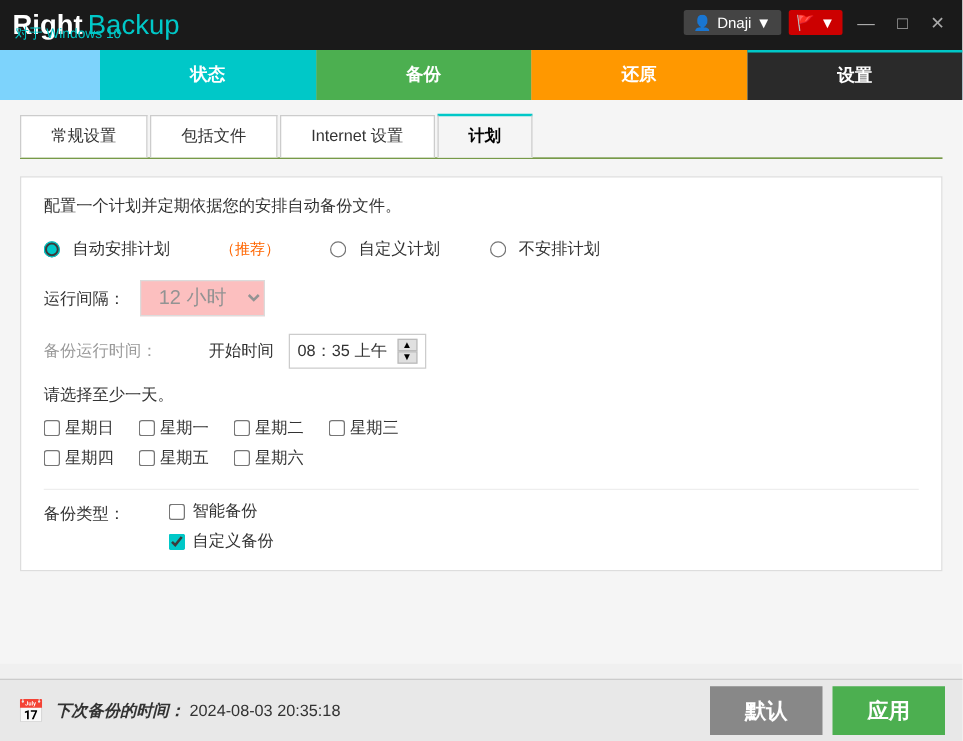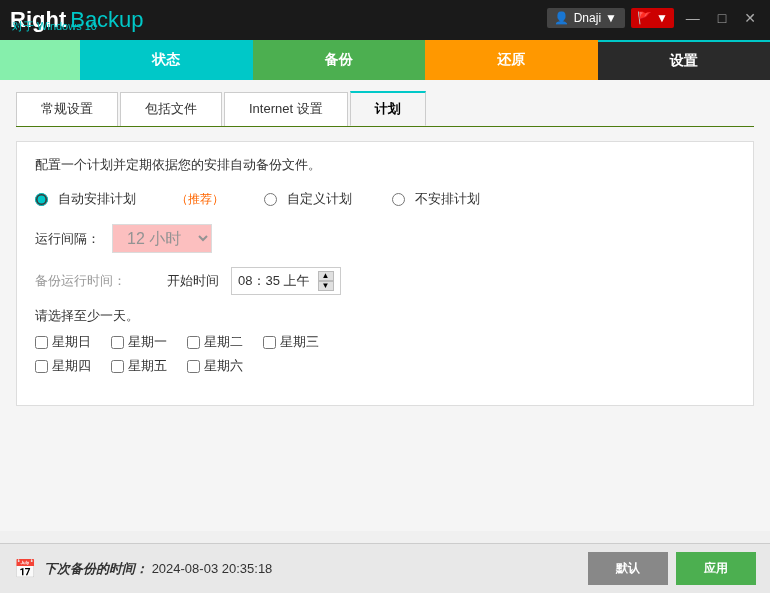--- a/index.html
+++ b/index.html
@@ -71,21 +71,21 @@
       background: none;
       border: none;
       color: #aaa;
       cursor: pointer;
       font-size: 14px;
       padding: 2px 6px;
     }
 
     
     #nav-tabs {
-      background: #86efac;
+      background: #7dd3fc;
       display: flex;
       height: 40px;
       padding-left: 80px;
     }
     .nav-tab {
       flex: 1;
       display: flex;
       align-items: center;
       justify-content: center;
       color: white;
@@ -323,21 +323,21 @@
       font-weight: bold;
       font-style: italic;
     }
     #footer-buttons {
       display: flex;
       gap: 8px;
     }
     .footer-btn {
       padding: 8px 28px;
       border: none;
-      font-size: 12px;
+      font-size: 17px;
       cursor: pointer;
       color: white;
       font-weight: bold;
     }
     .btn-default {
       background: #888;
     }
     .btn-apply {
       background: #4caf50;
     }
@@ -450,20 +450,33 @@
           <input type="checkbox" style="">
           <span>星期五</span>
         </label>
         <label class="day-item">
           <input type="checkbox" style="">
           <span>星期六</span>
         </label>
       </div>
     </div>
 
+    <div class="backup-type-section">
+      <span class="backup-type-label">备份类型：</span>
+      <div class="backup-type-options">
+        <label class="backup-type-item">
+          <input type="checkbox" style="">
+          <span>智能备份</span>
+        </label>
+        <label class="backup-type-item">
+          <input type="checkbox" checked="" style="">
+          <span>自定义备份</span>
+        </label>
+      </div>
+    </div>
   </div>
 </div>
 
 <div id="footer">
   <div id="next-backup-info">
     <span class="calendar-icon">📅</span>
     <span class="next-backup-text">
       <span class="next-backup-bold">下次备份的时间：</span>
       <span>2024-08-03 20:35:18</span>
     </span>

